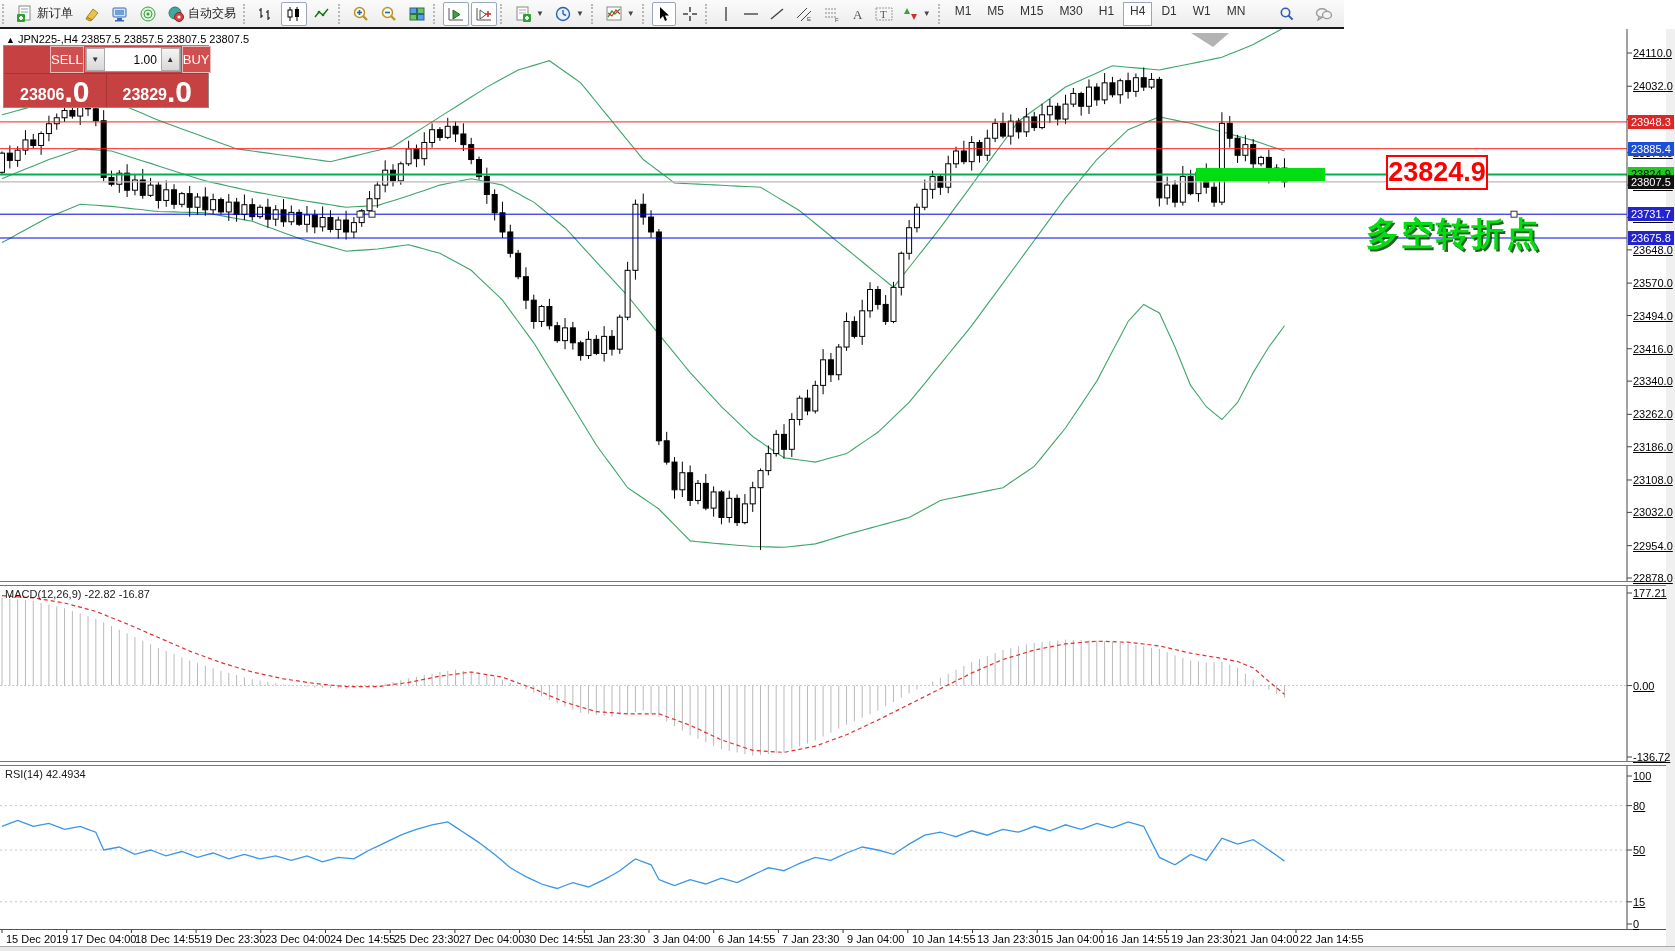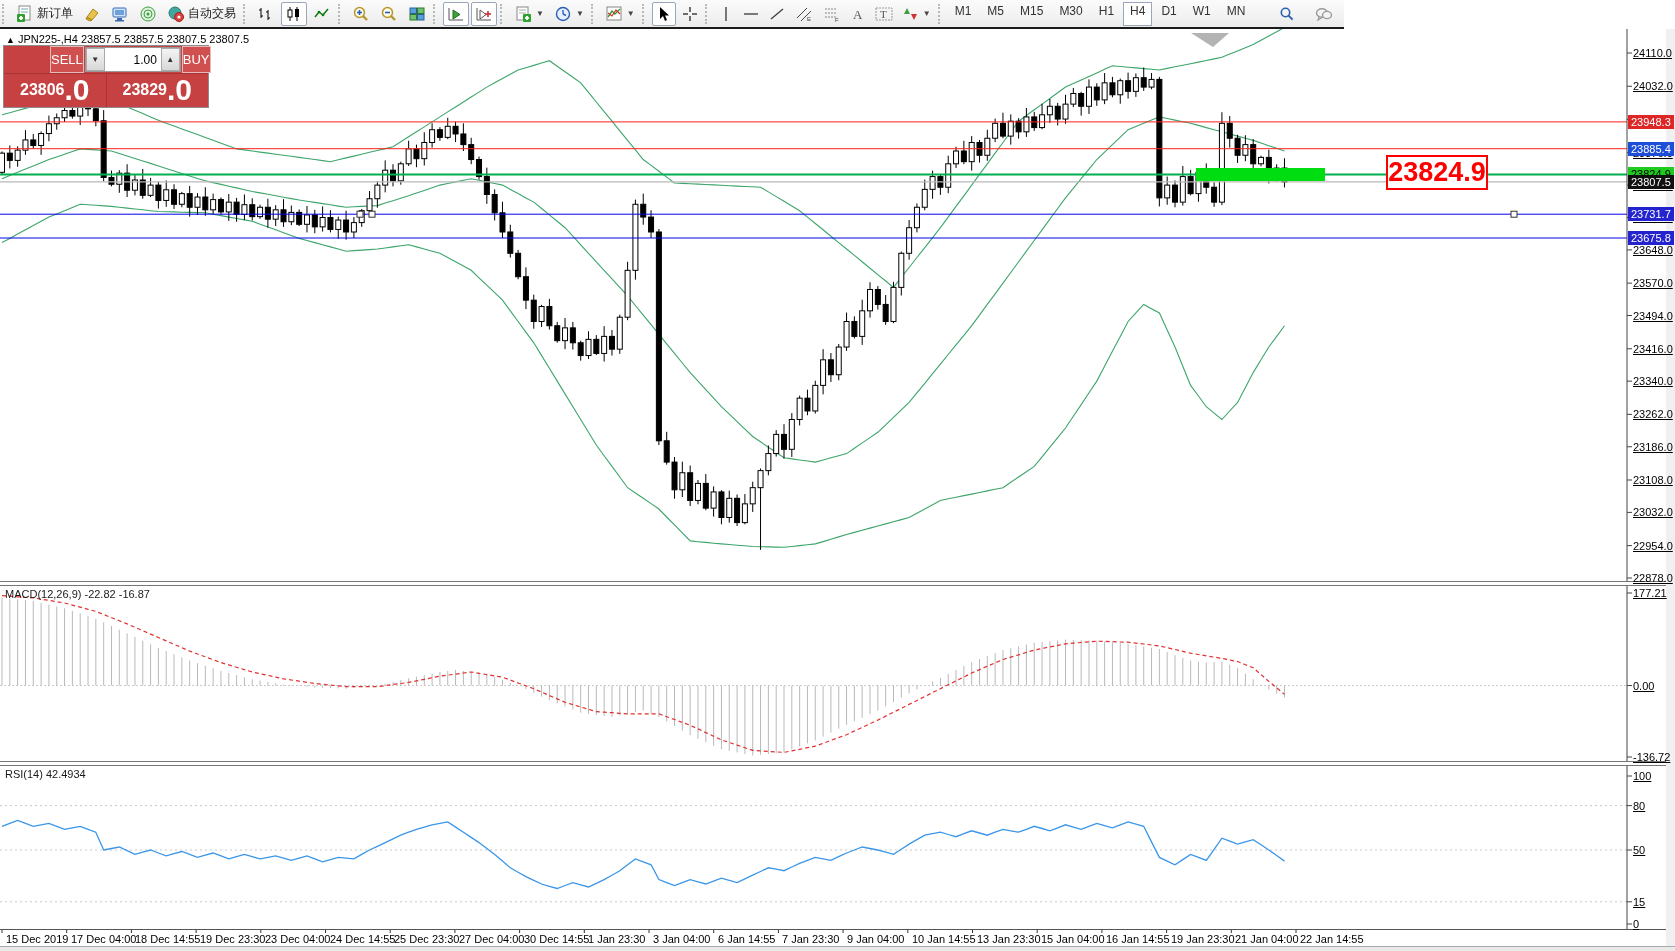--- a/index.html
+++ b/index.html
@@ -35,21 +35,21 @@
   #ocp{left:3px;top:45px;width:204px;background:#c64141;border:1px solid #8d8d8d;z-index:4;
     color:#fff;}
   #ocp .row1{display:flex;height:27px;padding-left:46px;}
   .ocp-btn{width:53px;background:#d04f4f;border:1px solid #e8b9b9;color:#fff;font-size:13px;
     display:flex;align-items:center;justify-content:center;}
   #ocp .stepper{flex:1;display:flex;border:1px solid #999;background:#fff;margin:1px;}
   .step-btn{width:17px;background:linear-gradient(#f4f4f4,#d8d8d8);border:1px solid #aaa;
     color:#333;font-size:8px;display:flex;align-items:center;justify-content:center;}
   #vol{flex:1;border:0;text-align:right;font-size:12px;color:#000;padding-right:4px;width:50px;}
   #ocp .row2{display:flex;height:33px;border-top:1px solid #a83535;}
-  .price-box{width:50%;display:flex;align-items:center;justify-content:center;padding-bottom:1px;}
+  .price-box{width:50%;display:flex;align-items:flex-end;justify-content:center;padding-bottom:1px;}
   .price-box:first-child{border-right:1px solid #a83535;}
   .p-main{font-size:16px;font-weight:bold;line-height:22px;}
   .p-big{font-size:30px;font-weight:bold;line-height:28px;}
   
   #anno-box{left:1386px;top:155px;width:98px;height:31px;border:2px solid #ff0000;background:#fff;
     color:#ff0000;font-size:27px;font-weight:bold;text-align:center;line-height:31px;z-index:4;}
   #anno-cn{left:1366px;top:212px;font-size:33px;font-weight:bold;color:#00dd10;z-index:4;
     text-shadow:2px 2px 0 rgba(0,70,0,.85);letter-spacing:2px;white-space:nowrap;}
 </style>
 </head>
@@ -896,20 +896,21 @@
   </div>
 
   <div class="hsep" style="top:581px"></div>
   <div class="hsep" style="top:761px"></div>
   <div style="position:absolute;left:0;top:929px;width:1675px;height:1px;background:#555;z-index:2"></div>
 
   <div class="overlay panel-label" style="left:5px;top:588px">MACD(12,26,9) -22.82 -16.87</div>
   <div class="overlay panel-label" style="left:5px;top:768px">RSI(14) 42.4934</div>
 
   <div class="overlay" id="anno-box">23824.9</div>
+  <div class="overlay" id="anno-cn">多空转折点</div>
 
   <div id="right-strip"></div>
   <div id="status-strip"></div>
   <div id="dyn">
       <div class="axis-label" style="top:47px">24110.0</div>
       <div class="axis-label" style="top:80px">24032.0</div>
       <div class="axis-label" style="top:113px">23954.0</div>
       <div class="axis-label" style="top:147px">23876.0</div>
       <div class="axis-label" style="top:179px">23800.0</div>
       <div class="axis-label" style="top:211px">23724.0</div>

